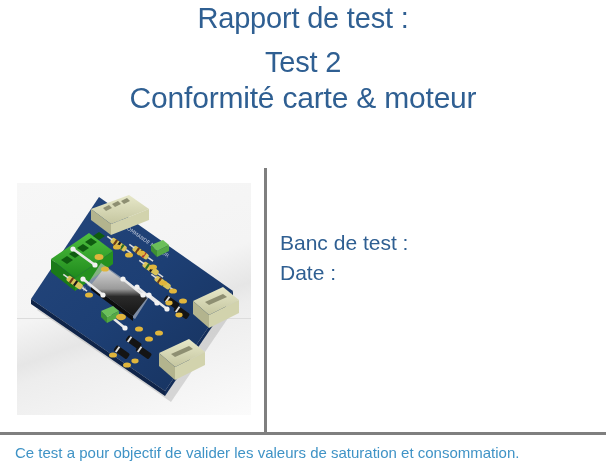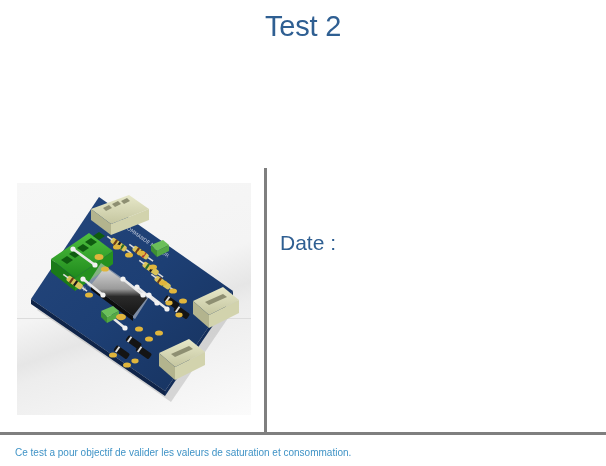--- a/index.html
+++ b/index.html
@@ -88,31 +88,33 @@
   .info-line { display: block; white-space: pre; }
   .info-line.sub { padding-left: 25px; }
   .info-line .dash { display: inline-block; width: 22px; }
 
   
   .footer-note {
     position: absolute;
     left: 15px;
     top: 445px;
     color: #3f93c6;
-    font-size: 10px;
+    font-size: 15px;
     line-height: 16px;
     font-weight: 400;
     white-space: nowrap;
   }
 </style>
 </head>
 <body>
 
 <div class="slide-title">
+  <span class="tline tline-1">Rapport de test :</span>
   <span class="tline tline-2">Test 2</span>
+  <span class="tline tline-3">Conformité carte &amp; moteur</span>
 </div>
 
 <div class="pcb-figure">
   <div class="horizon"></div>
   <svg class="pcb-svg" width="234" height="232" viewBox="0 0 234 232">
     <defs>
       <linearGradient id="boardGrad" x1="0" y1="0" x2="1" y2="1">
         <stop offset="0%" stop-color="#24467c"></stop>
         <stop offset="50%" stop-color="#1d3f74"></stop>
         <stop offset="100%" stop-color="#16315c"></stop>
@@ -306,16 +308,17 @@
       <ellipse cx="162" cy="132" rx="3.6" ry="2.4"></ellipse>
       <ellipse cx="118" cy="178" rx="3.6" ry="2.4"></ellipse>
     </g>
   </svg>
 </div>
 
 <div class="divider-vertical"></div>
 <div class="divider-horizontal"></div>
 
 <div class="info-block">
+  <span class="info-line">Banc de test :</span>
   <span class="info-line">Date :</span>
 </div>
 
 <div class="footer-note">Ce test a pour objectif de valider les valeurs de saturation et consommation.</div>
 
 </body></html>

